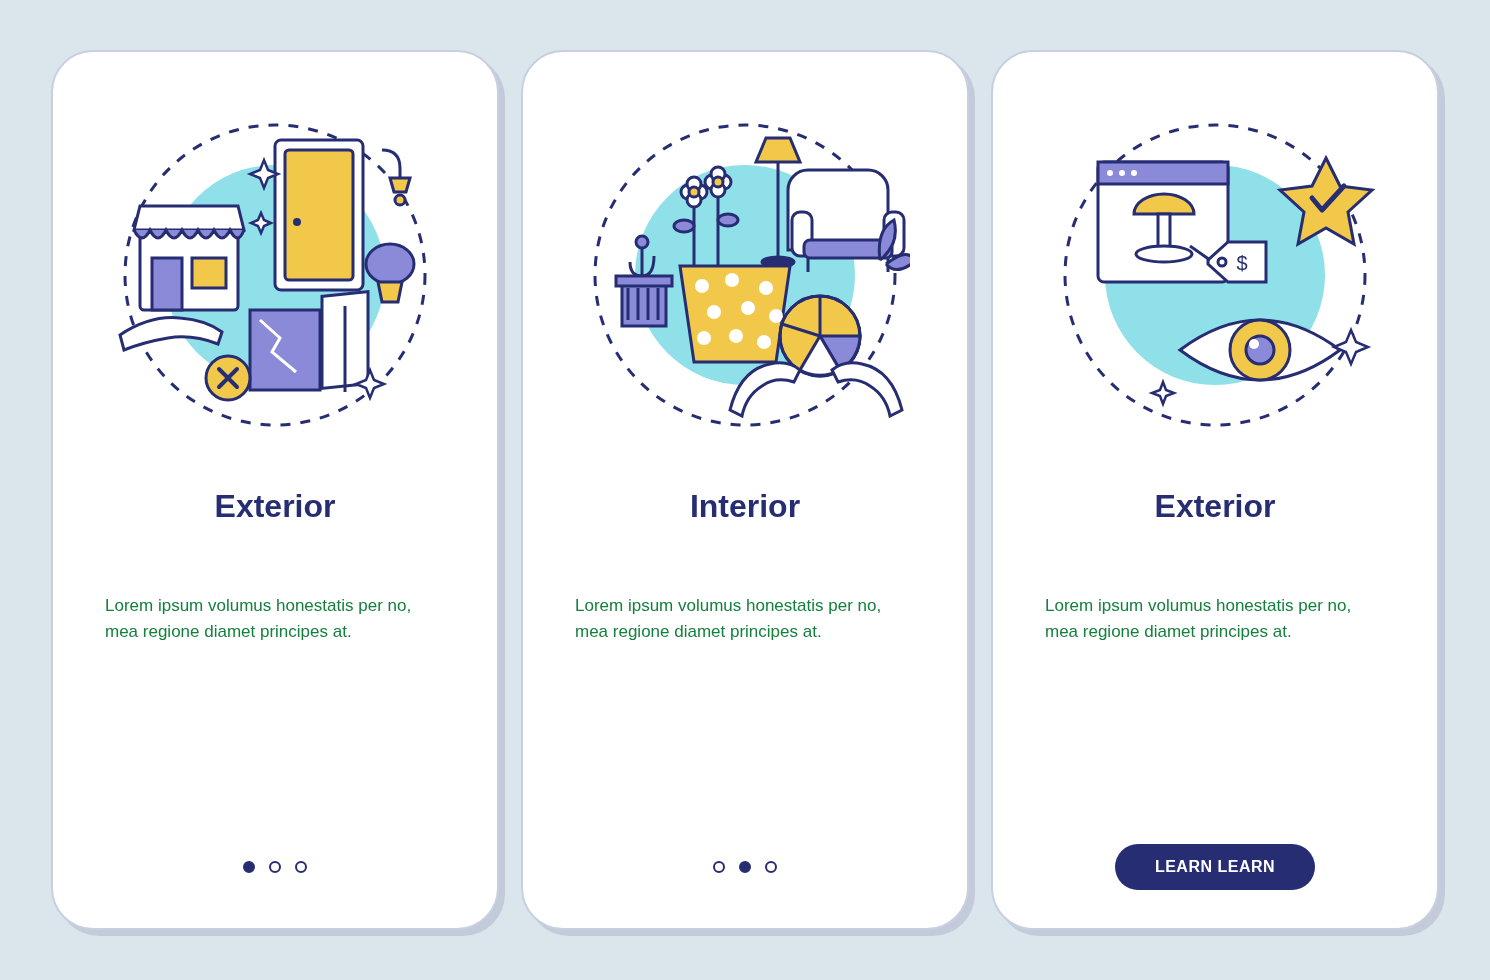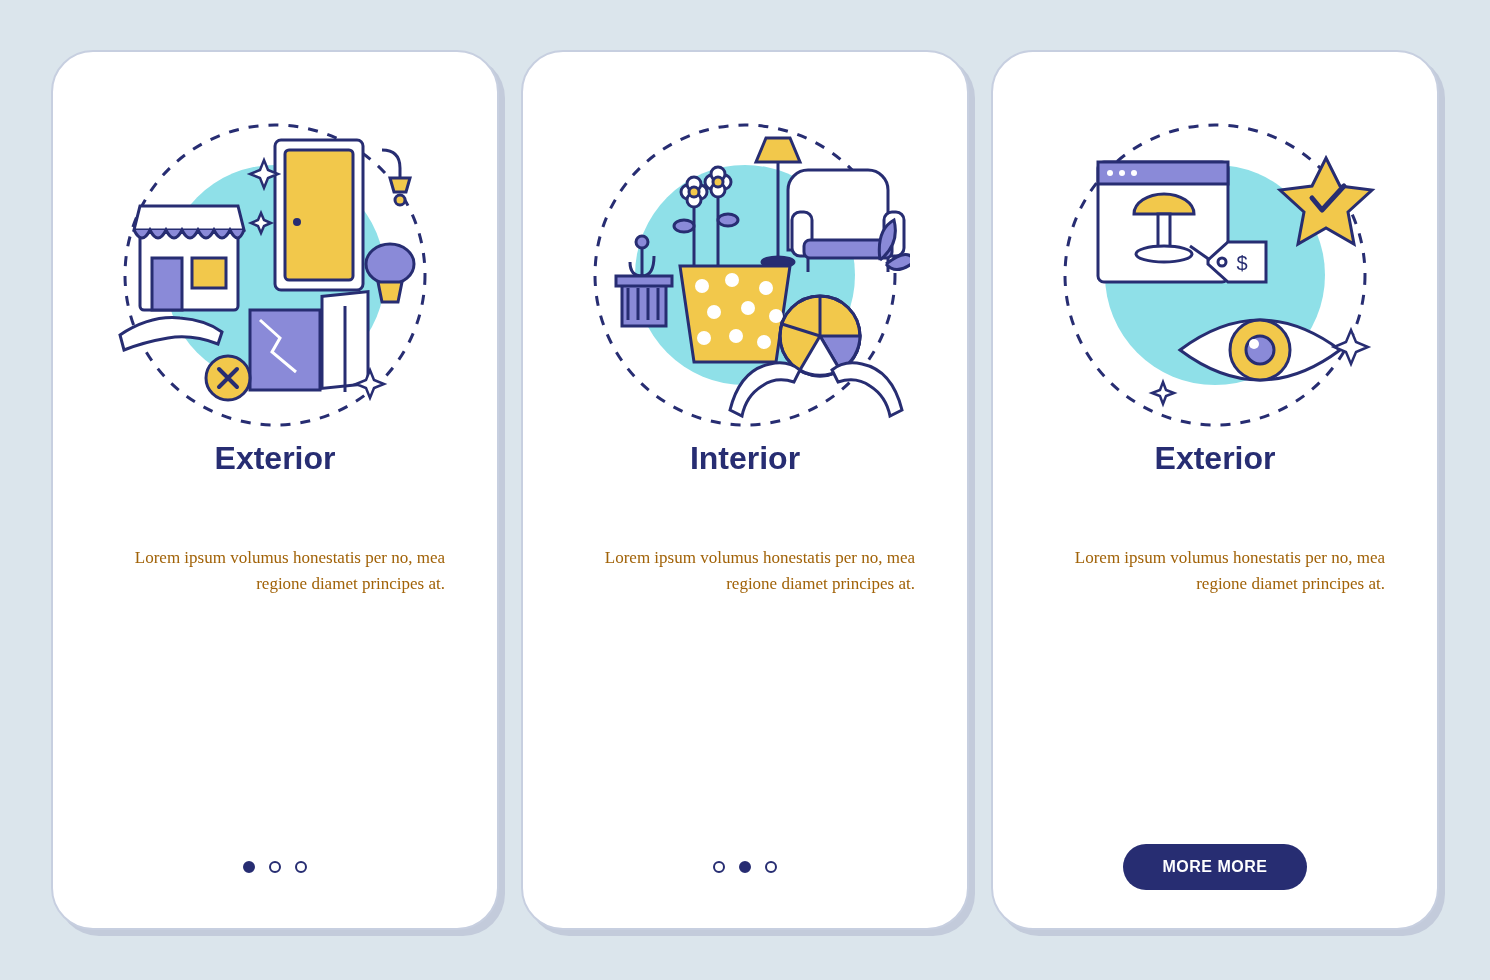--- a/index.html
+++ b/index.html
@@ -28,30 +28,30 @@
   .illus {
     width: 330px;
     height: 330px;
     margin-top: 10px;
     display: block;
   }
   .title {
     font-size: 32px;
     font-weight: 700;
     color: #272d72;
+    margin-top: 48px;
     text-align: center;
   }
   .desc {
     font-size: 17px;
     line-height: 1.55;
-    color: #a16207;
-    text-align: right;
+    color: #15803d;
+    text-align: left;
     margin-top: 68px;
     max-width: 340px;
-    font-family: Liberation Serif, serif;
   }
   .footer {
     margin-top: auto;
     display: flex;
     justify-content: center;
     align-items: center;
     width: 100%;
     height: 50px;
   }
   .dots { display: flex; gap: 14px; }
@@ -276,15 +276,15 @@
     </g>
 
     <g stroke="#272d72" stroke-width="2.5" fill="#fff">
       <path d="M296 232 l5 -12 l5 12 l12 5 l-12 5 l-5 12 l-5 -12 l-12 -5 z"></path>
       <path d="M110 280 l3 -8 l3 8 l8 3 l-8 3 l-3 8 l-3 -8 l-8 -3 z"></path>
     </g>
   </svg>
   <h2 class="title">Exterior</h2>
   <p class="desc">Lorem ipsum volumus honestatis per no, mea regione diamet principes at.</p>
   <div class="footer">
-    <button class="cta">MORE MORE</button>
+    <button class="cta">LEARN LEARN</button>
   </div>
 </div>
 
 </body></html>

